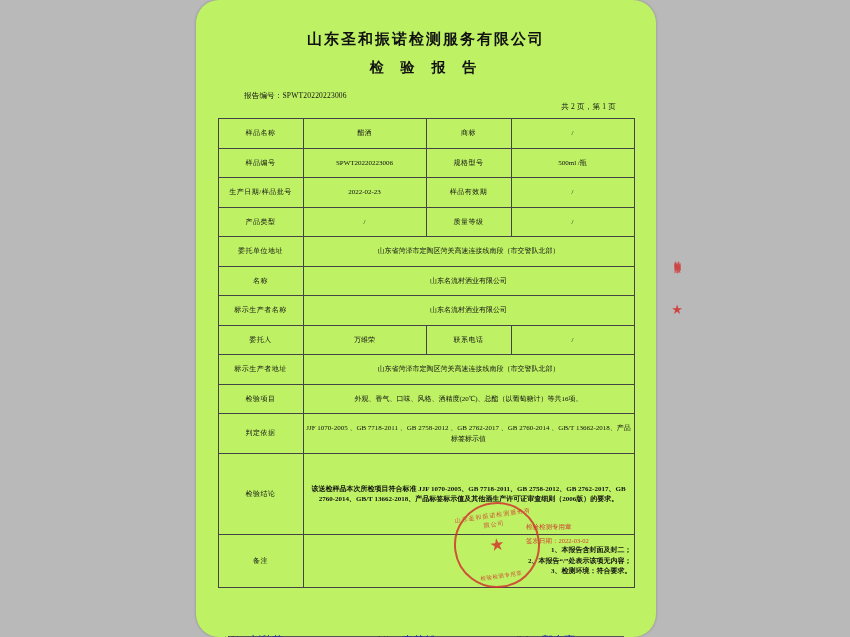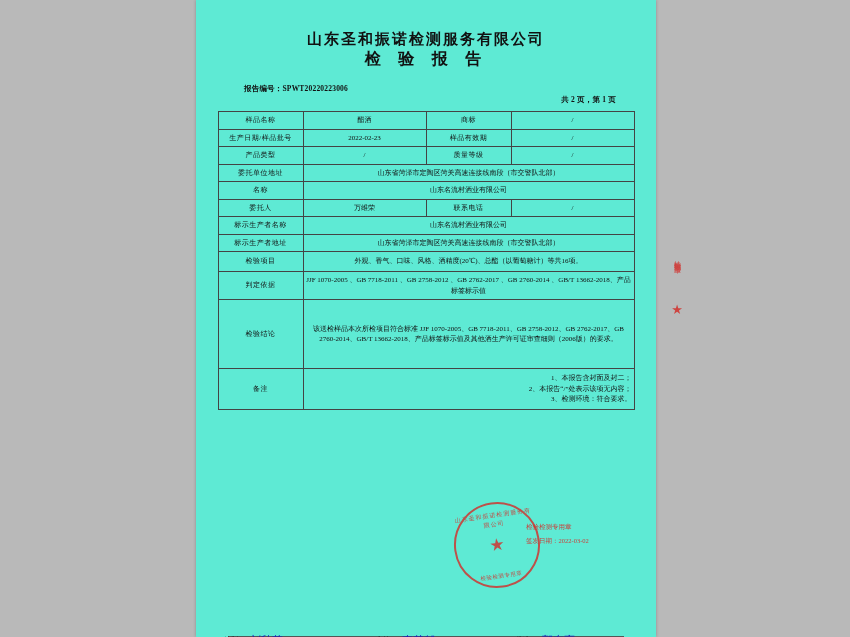--- a/index.html
+++ b/index.html
@@ -12,53 +12,54 @@
     height: 637px;
     overflow: hidden;
     font-family: "Liberation Serif", serif;
   }
   .page {
     position: absolute;
     left: 196px;
     top: 0;
     width: 460px;
     height: 637px;
-    background: #5eead4;
+    background: #bef264;
     box-shadow: 0 0 3px rgba(0,0,0,0.25);
+    border-radius: 23px;
   }
   .sheet {
     position: relative;
     width: 100%;
     height: 100%;
   }
   .title-main {
     text-align: center;
     font-size: 15px;
     font-weight: bold;
     letter-spacing: 2px;
     color: #111;
     margin-top: 30px;
     font-family: "DejaVu Serif", serif;
   }
   .title-sub {
     text-align: center;
-    font-size: 16px;
+    font-size: 14px;
     font-weight: bold;
     letter-spacing: 6px;
     color: #111;
+    margin-top: 10px;
     font-family: "DejaVu Serif", serif;
   }
   .meta-row {
     margin-top: 14px;
     padding: 0 18px;
     font-size: 7.5px;
     color: #111;
     position: relative;
     height: 11px;
-    font-weight: bold;
   }
   .meta-left {
     position: absolute;
     left: 48px;
     top: 0;
     letter-spacing: 0.2px;
   }
   .meta-right {
     position: absolute;
     right: 40px;
@@ -68,21 +69,21 @@
   table.report {
     margin: 16px auto 0 auto;
     border-collapse: collapse;
     width: 396px;
     table-layout: fixed;
     font-size: 7px;
     color: #111;
   }
   table.report td {
     border: 0.6px solid #444;
-    padding: 3px 2px;
+    padding: 9px 2px;
     text-align: center;
     vertical-align: middle;
     line-height: 1.5;
   }
   td.lbl {
     width: 80px;
     letter-spacing: 0.5px;
   }
   td.val {
     width: 118px;
@@ -94,20 +95,21 @@
   td.val2 {
     width: 118px;
   }
   td.wide {
     text-align: center;
   }
   td.leftpad {
     text-align: left;
     padding-left: 8px;
     line-height: 1.65;
+    font-weight: bold;
   }
   .tall { height: 24px; }
   .h2 { height: 20px; }
   .sig-row {
     position: absolute;
     bottom: 36px;
     left: 0;
     width: 100%;
     font-size: 7px;
     color: #111;
@@ -223,20 +225,26 @@
 
     <table class="report">
       <tbody>
         <tr>
           <td class="lbl">样品名称</td>
           <td class="val">醋酒</td>
           <td class="lbl2">商标</td>
           <td class="val2">/</td>
         </tr>
         <tr>
+          <td class="lbl">样品编号</td>
+          <td class="val">SPWT20220223006</td>
+          <td class="lbl2">规格型号</td>
+          <td class="val2">500ml /瓶</td>
+        </tr>
+        <tr>
           <td class="lbl">生产日期/样品批号</td>
           <td class="val">2022-02-23</td>
           <td class="lbl2">样品有效期</td>
           <td class="val2">/</td>
         </tr>
         <tr>
           <td class="lbl">产品类型</td>
           <td class="val">/</td>
           <td class="lbl2">质量等级</td>
           <td class="val2">/</td>
@@ -244,28 +252,28 @@
 
         <tr>
           <td class="lbl">委托单位地址</td>
           <td class="wide" colspan="3">山东省菏泽市定陶区菏关高速连接线南段（市交警队北部）</td>
         </tr>
         <tr>
           <td class="lbl">名称</td>
           <td class="wide" colspan="3">山东名流村酒业有限公司</td>
         </tr>
         <tr>
+          <td class="lbl">标示生产者名称</td>
+          <td class="wide" colspan="3">山东名流村酒业有限公司</td>
+        </tr>
+        <tr>
           <td class="lbl">委托人</td>
           <td class="val">万维荣</td>
           <td class="lbl2">联系电话</td>
           <td class="val2">/</td>
-        </tr>
-        <tr>
-          <td class="lbl">标示生产者名称</td>
-          <td class="wide" colspan="3">山东名流村酒业有限公司</td>
         </tr>
         <tr>
           <td class="lbl">标示生产者地址</td>
           <td class="wide" colspan="3">山东省菏泽市定陶区菏关高速连接线南段（市交警队北部）</td>
         </tr>
 
 
         <tr class="h2">
           <td class="lbl">检验项目</td>
           <td class="wide" colspan="3">外观、香气、口味、风格、酒精度(20℃)、总酯（以葡萄糖计）等共16项。</td>

